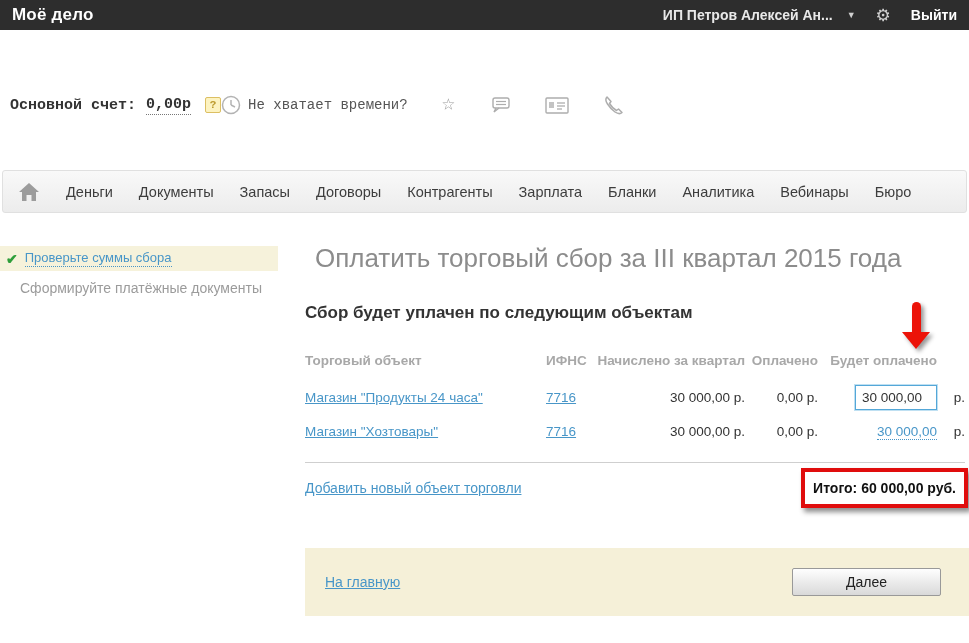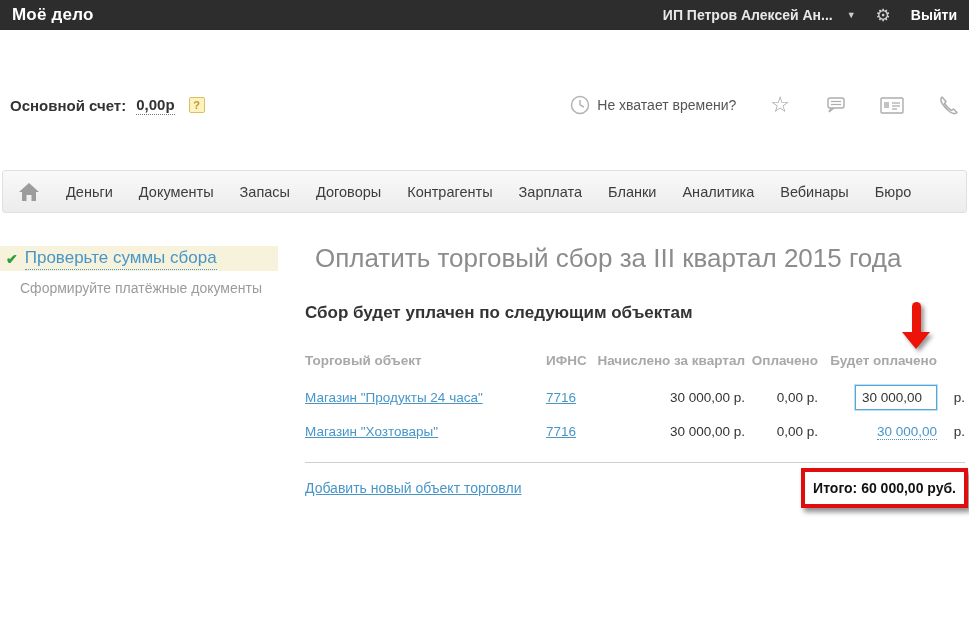--- a/index.html
+++ b/index.html
@@ -12,21 +12,21 @@
     display:flex; align-items:center; justify-content:space-between; padding:0 12px; }
   .logo { color:#fff; font-weight:bold; font-size:17px; letter-spacing:0.2px; cursor:pointer; }
   .topbar-right { display:flex; align-items:center; gap:14px; }
   .top-user { color:#e8e8e8; font-weight:bold; font-size:14px; cursor:pointer; }
   .caret { color:#cfcfcf; font-size:9px; cursor:pointer; }
   .gear { color:#d0d0d0; font-size:17px; line-height:1; cursor:pointer; margin-left:6px; }
   .logout { color:#ffffff; font-weight:bold; font-size:14px; text-decoration:none; margin-left:6px; }
 
   
   .account-row { position:absolute; top:88px; left:0; width:100%; height:34px;
-    display:flex; align-items:center; justify-content:space-between; padding:0 10px; }
+    display:flex; align-items:center; padding:0 10px;font-family:Liberation Mono, monospace; }
   .acc-left { display:flex; align-items:center; }
   .acc-label { font-size:15px; font-weight:bold; color:#333; }
   .acc-value { font-size:15px; font-weight:bold; color:#333; margin-left:10px;
     border-bottom:1px dotted #777; cursor:pointer; padding-bottom:1px; }
   .help-badge { width:16px; height:16px; margin-left:14px; background:#fdf3c1;
     border:1px solid #dcbf63; border-radius:2px; color:#bd9a2e; font-size:11px; font-weight:bold;
     display:flex; align-items:center; justify-content:center; cursor:pointer; }
   .acc-right { display:flex; align-items:center; }
   .time-wrap { display:flex; align-items:center; gap:7px; cursor:pointer; }
   .time-text { font-size:14px; color:#555; }
@@ -38,21 +38,21 @@
     background:linear-gradient(#f9f9f9,#ececec); border:1px solid #e0e0e0; border-radius:3px;
     display:flex; align-items:center; }
   .home-btn { margin:0 13px 0 15px; cursor:pointer; display:flex; align-items:center; }
   .nav-item { font-size:14.5px; font-weight:normal; color:#3d3d3d; margin:0 13px;
     cursor:pointer; white-space:nowrap; }
 
   
   .side-step1 { position:absolute; top:246px; left:0; width:278px; height:25px;
     background:#f6f2db; display:flex; align-items:center; padding-left:6px; }
   .check { color:#2e9e3a; font-size:14px; font-weight:bold; margin-right:7px; }
-  .side-link { font-size:17px; color:#4896c8; border-bottom:1px dotted #4896c8;
+  .side-link { font-size:13px; color:#4896c8; border-bottom:1px dotted #4896c8;
     cursor:pointer; padding-bottom:1px; }
   .side-step2 { position:absolute; top:280px; left:20px; font-size:14px; color:#9b9b9b; }
 
   
   .main { position:absolute; top:240px; left:305px; width:664px; height:308px; }
   .page-title { position:absolute; top:3px; left:0; font-size:26px; color:#8c8c8c; font-weight:normal;margin-left:10px; }
   .subtitle { position:absolute; top:63px; left:0; font-size:17px; color:#333; font-weight:bold; }
 
   .thead { position:absolute; top:113px; left:0; width:660px; display:flex;
     font-size:13.5px; font-weight:bold; color:#a8a8a8; }
@@ -217,14 +217,18 @@
 
     <div class="divider"></div>
 
     <a class="add-link">Добавить новый объект торговли</a>
 
     <div class="total-box">
       <span class="total-text">Итого: 60 000,00 руб.</span>
     </div>
   </div>
 
+  <div class="footer">
+    <a class="home-link">На главную</a>
+    <button class="next-btn">Далее</button>
+  </div>
 
 </div>
 
 </body></html>

